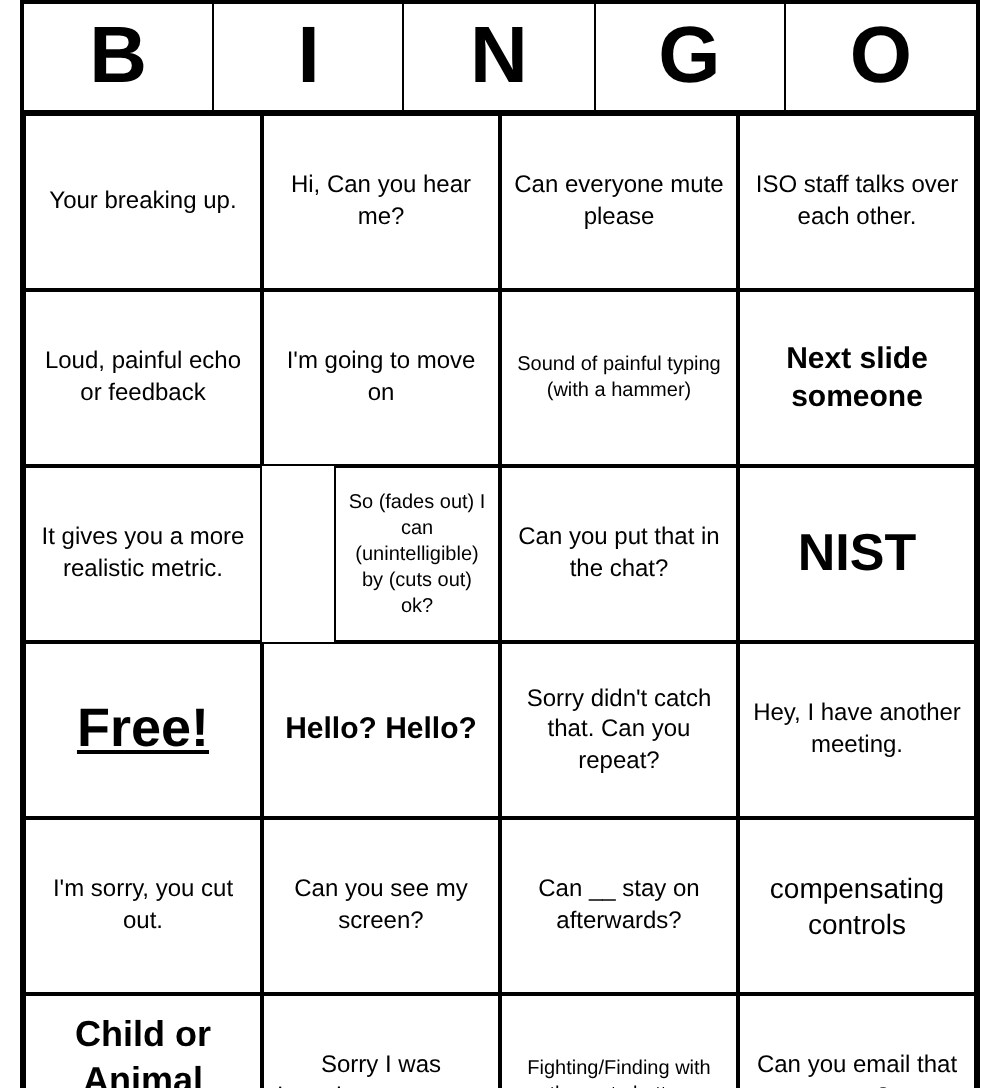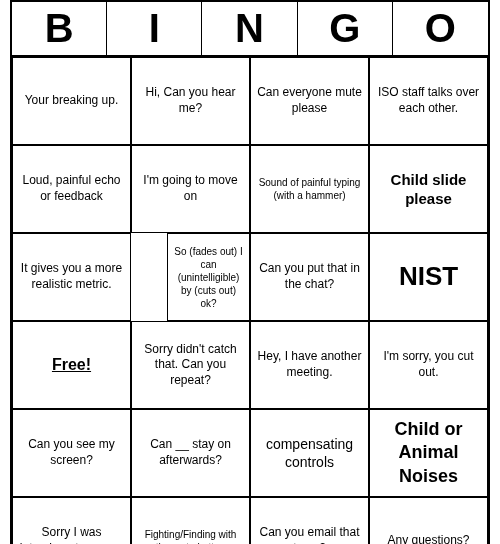--- a/index.html
+++ b/index.html
@@ -51,21 +51,21 @@
     }
     .bingo-cell.large-text {
       font-size: 18px;
       font-weight: bold;
     }
     .bingo-cell.medium-text {
       font-size: 15px;
       font-weight: bold;
     }
     .bingo-cell.free-cell {
-      font-size: 16px;
+      font-size: 27px;
       font-weight: bold;
       text-decoration: underline;
     }
     .bingo-cell.nist-cell {
       font-size: 26px;
       font-weight: bold;
       justify-content: flex-end;
     }
     .cell-text {
       width: 100%;
@@ -98,36 +98,39 @@
       <div class="bingo-cell">
         <span class="cell-text">Loud, painful echo or feedback</span>
       </div>
       <div class="bingo-cell">
         <span class="cell-text">I'm going to move on</span>
       </div>
       <div class="bingo-cell" style="font-size: 10px;">
         <span class="cell-text">Sound of painful typing (with a hammer)</span>
       </div>
       <div class="bingo-cell medium-text">
-        <span class="cell-text">Child slide please</span>
+        <span class="cell-text">Next slide someone</span>
       </div>
       <div class="bingo-cell">
         <span class="cell-text">It gives you a more realistic metric.</span>
       </div>
       <div class="bingo-cell" style="font-size: 10px; margin-left: 36px;">
         <span class="cell-text">So (fades out) I can (unintelligible) by (cuts out) ok?</span>
       </div>
       <div class="bingo-cell">
         <span class="cell-text">Can you put that in the chat?</span>
       </div>
       <div class="bingo-cell nist-cell">
         <span class="cell-text">NIST</span>
       </div>
       <div class="bingo-cell free-cell">
         <span class="cell-text">Free!</span>
+      </div>
+      <div class="bingo-cell medium-text">
+        <span class="cell-text">Hello? Hello?</span>
       </div>
       <div class="bingo-cell">
         <span class="cell-text">Sorry didn't catch that. Can you repeat?</span>
       </div>
       <div class="bingo-cell">
         <span class="cell-text">Hey, I have another meeting.</span>
       </div>
       <div class="bingo-cell">
         <span class="cell-text">I'm sorry, you cut out.</span>
       </div>

